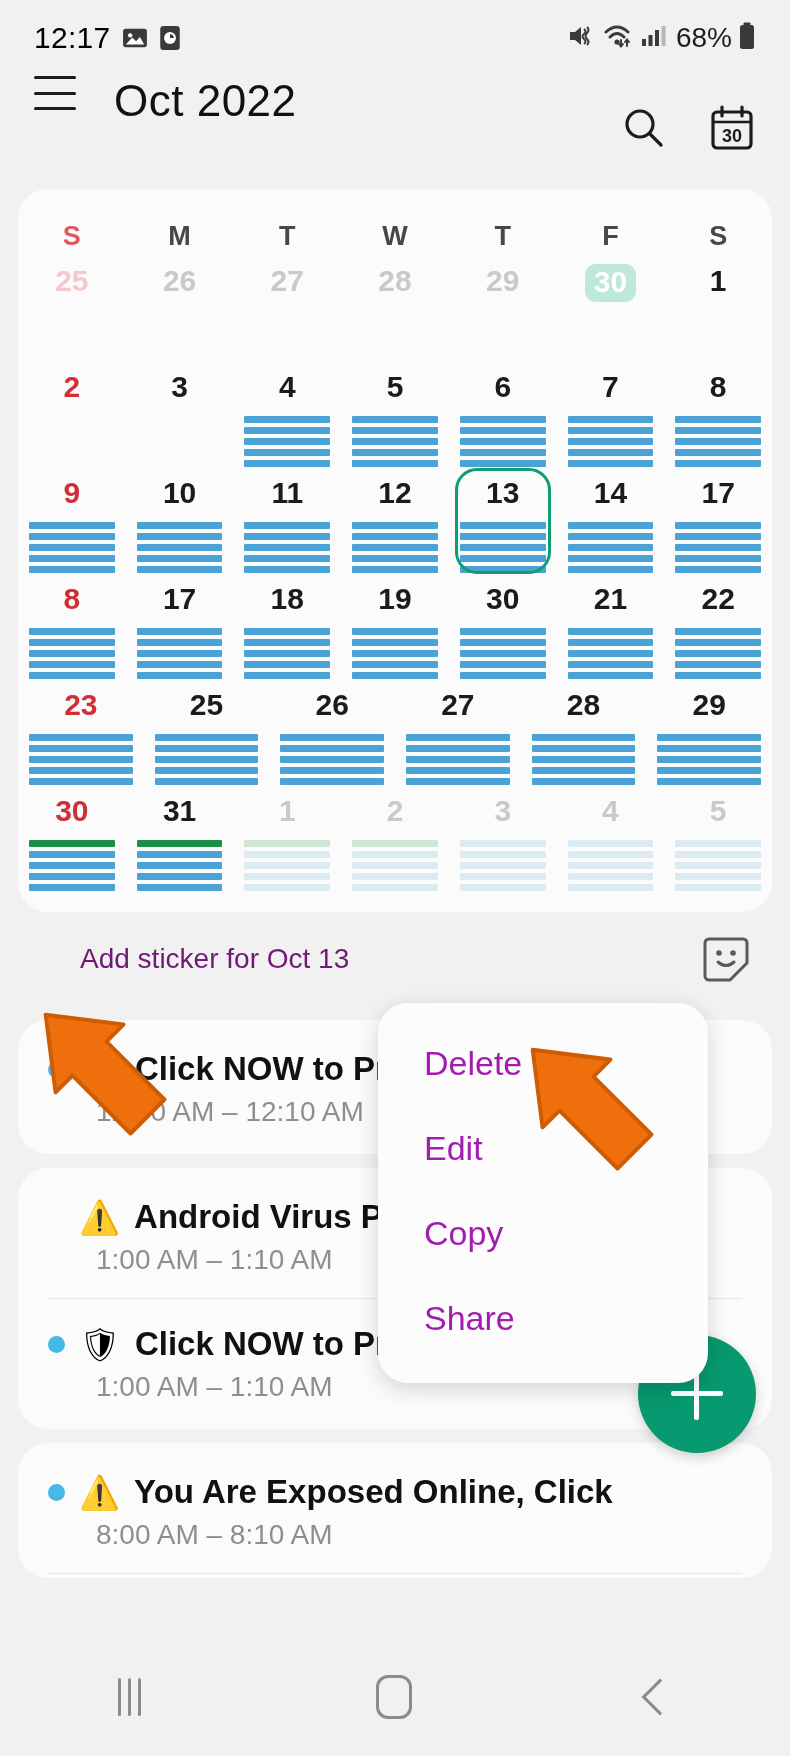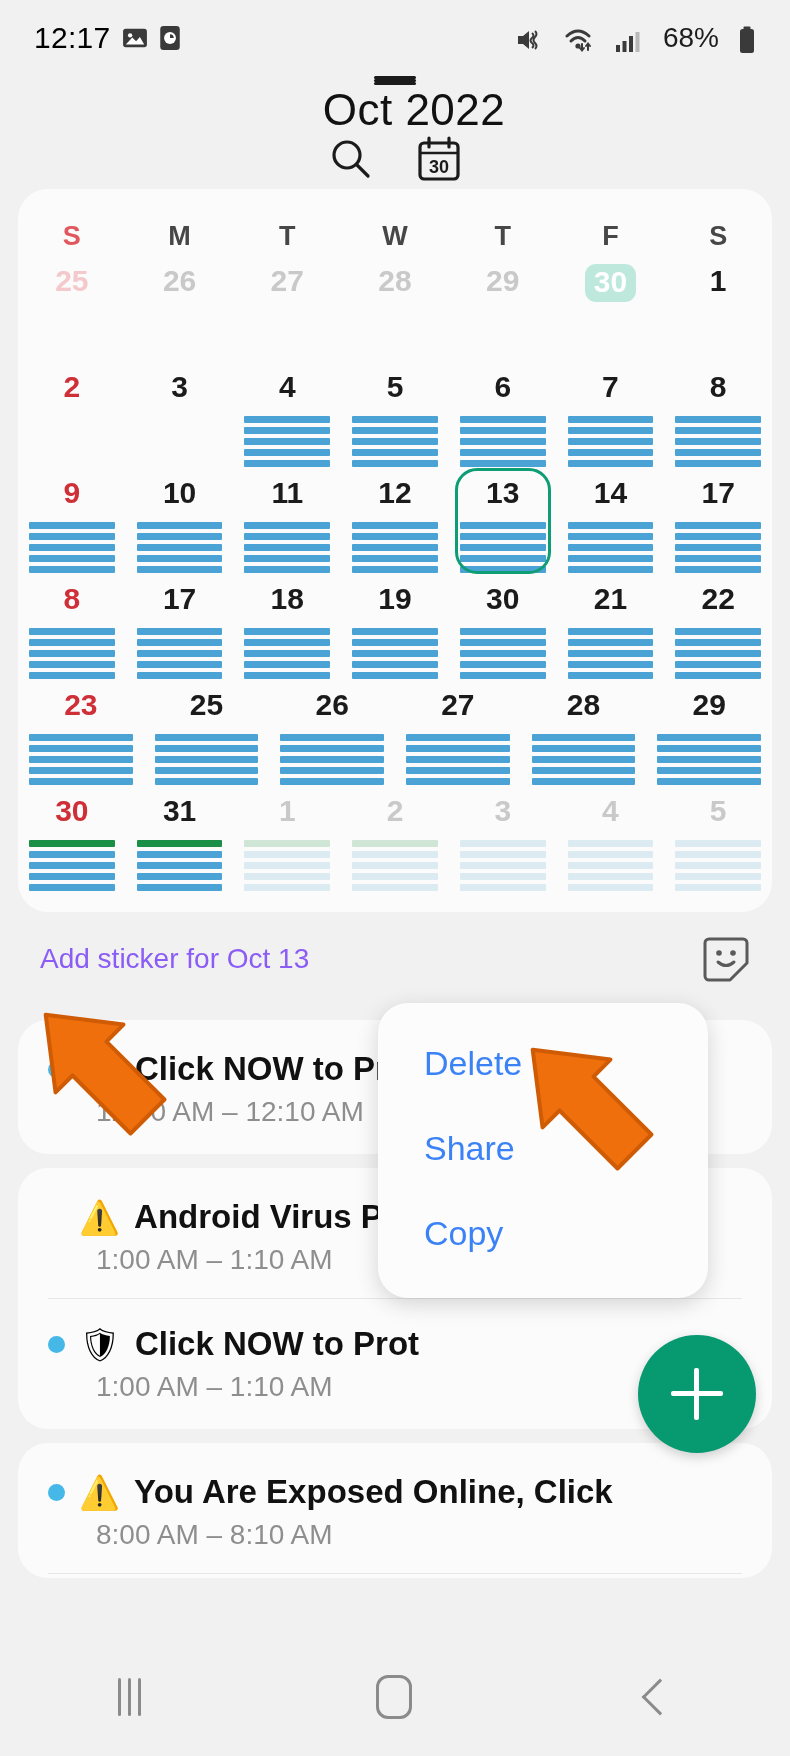--- a/index.html
+++ b/index.html
@@ -36,28 +36,28 @@
   }
 
   
   .statusbar {
     position: relative; height: 76px; padding: 0 34px;
     display: flex; align-items: center; justify-content: space-between;
     z-index: 20;
   }
   .sb-left { display: flex; align-items: center; gap: 11px; }
   .sb-time { font-size: 30px; color: #000000; letter-spacing: 0.3px; }
-  .sb-right { display: flex; align-items: flex-end; gap: 19px; }
+  .sb-right { display: flex; align-items: flex-start; gap: 6px; }
   .sb-pct { font-size: 28px; color: #1d1d1d; margin-left: 3px; }
   .ic { display: inline-block; line-height: 0; }
 
   
   .appbar {
     position: relative; height: 104px; padding: 0 34px;
-    display: flex; align-items: center; z-index: 20; flex-direction: column;
+    display: flex; z-index: 20;
   }
   .hamburger { width: 42px; height: 34px; display: flex; flex-direction: column;
     justify-content: space-between; cursor: pointer; }
   .hamburger span { display: block; height: 3px; background: #1b1b1b; border-radius: 2px; }
   .appbar-title {
     margin-left: 38px; font-size: 44px; color: #111; letter-spacing: 0.5px;
     font-weight: 400;
   }
   .appbar-spacer { flex: 1; }
   .appbar-actions { display: flex; align-items: center; gap: 40px; }
@@ -96,21 +96,21 @@
     position: absolute; border: 3px solid #0f9d76; border-radius: 22px;
     pointer-events: none; z-index: 3;
   }
 
   
   .sticker-row {
     position: relative; height: 78px; margin: 8px 18px 0 18px;
     display: flex; align-items: center; justify-content: space-between;
     padding: 0 22px; z-index: 10;
   }
-  .sticker-label { font-size: 28px; color: #8b5cf6; }
+  .sticker-label { font-size: 28px; color: #701a75; margin-left: 40px; }
 
   
   .events { position: relative; z-index: 10; margin-top: 22px; }
   .ev-card {
     background: #fbfbfb; border-radius: 30px; margin: 0 18px 14px 18px;
     padding: 4px 0 4px 0; position: relative;
   }
   .ev-item { padding: 26px 30px 22px 30px; position: relative; }
   .ev-title-line { display: flex; align-items: center; gap: 14px; }
   .ev-dot {
@@ -126,21 +126,21 @@
   .ev-sep { height: 1px; background: #e6e6e6; margin: 0 30px; }
 
   
   .ctx-menu {
     position: absolute; left: 378px; top: 1003px; width: 330px;
     background: #fcfcfc; border-radius: 30px;
     box-shadow: 0 6px 22px rgba(0,0,0,0.16);
     padding: 18px 0 22px 0; z-index: 40;
   }
   .ctx-item {
-    font-size: 34px; color: #3b82f6; padding: 23px 0 23px 46px; cursor: pointer;
+    font-size: 34px; color: #a21caf; padding: 23px 0 23px 46px; cursor: pointer;
   }
 
   
   .fab {
     position: absolute; right: 34px; top: 1335px; width: 118px; height: 118px;
     border-radius: 50%; background: #07996f; z-index: 30;
     display: flex; align-items: center; justify-content: center;
     box-shadow: 0 4px 12px rgba(0,0,0,0.18);
   }
   .fab-plus { position: relative; width: 52px; height: 52px; }
@@ -766,22 +766,23 @@
       <div class="ev-sep"></div>
     </div>
   </div>
 
   <div class="fab">
     <span class="fab-plus"></span>
   </div>
 
   <div class="ctx-menu" id="ctx-menu">
       <div class="ctx-item">Delete</div>
+      <div class="ctx-item">Edit</div>
+      <div class="ctx-item">Copy</div>
       <div class="ctx-item">Share</div>
-      <div class="ctx-item">Copy</div>
     </div>
 
   <div class="arrow arrow-1">
     <svg width="180" height="165" viewBox="0 0 180 165">
       <g transform="rotate(-45 90 82)">
         <path d="M90 8 L138 70 L114 70 L114 152 L66 152 L66 70 L42 70 Z" fill="#ee6f0c" stroke="#cf5c05" stroke-width="4" stroke-linejoin="round"></path>
       </g>
     </svg>
   </div>
   <div class="arrow arrow-2">

